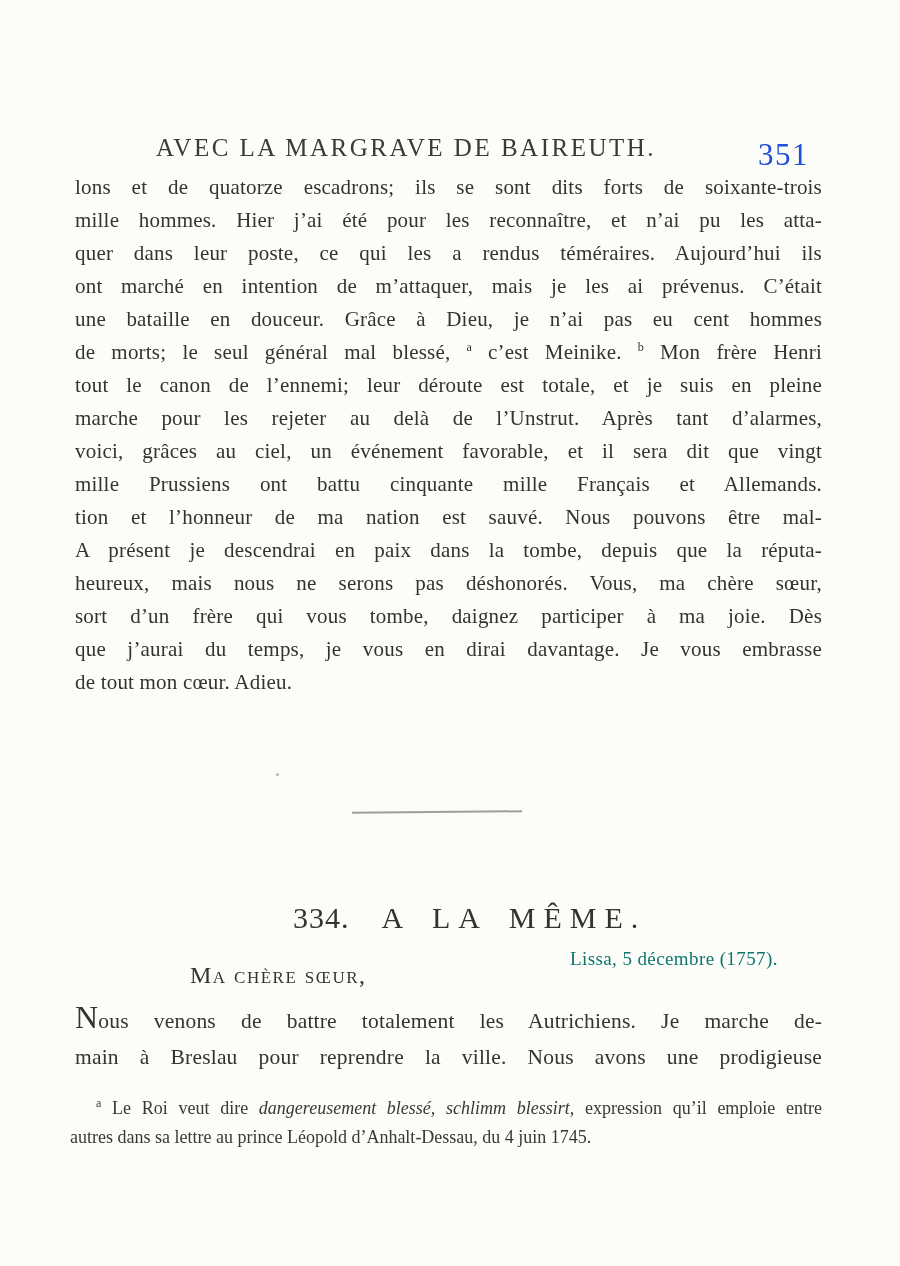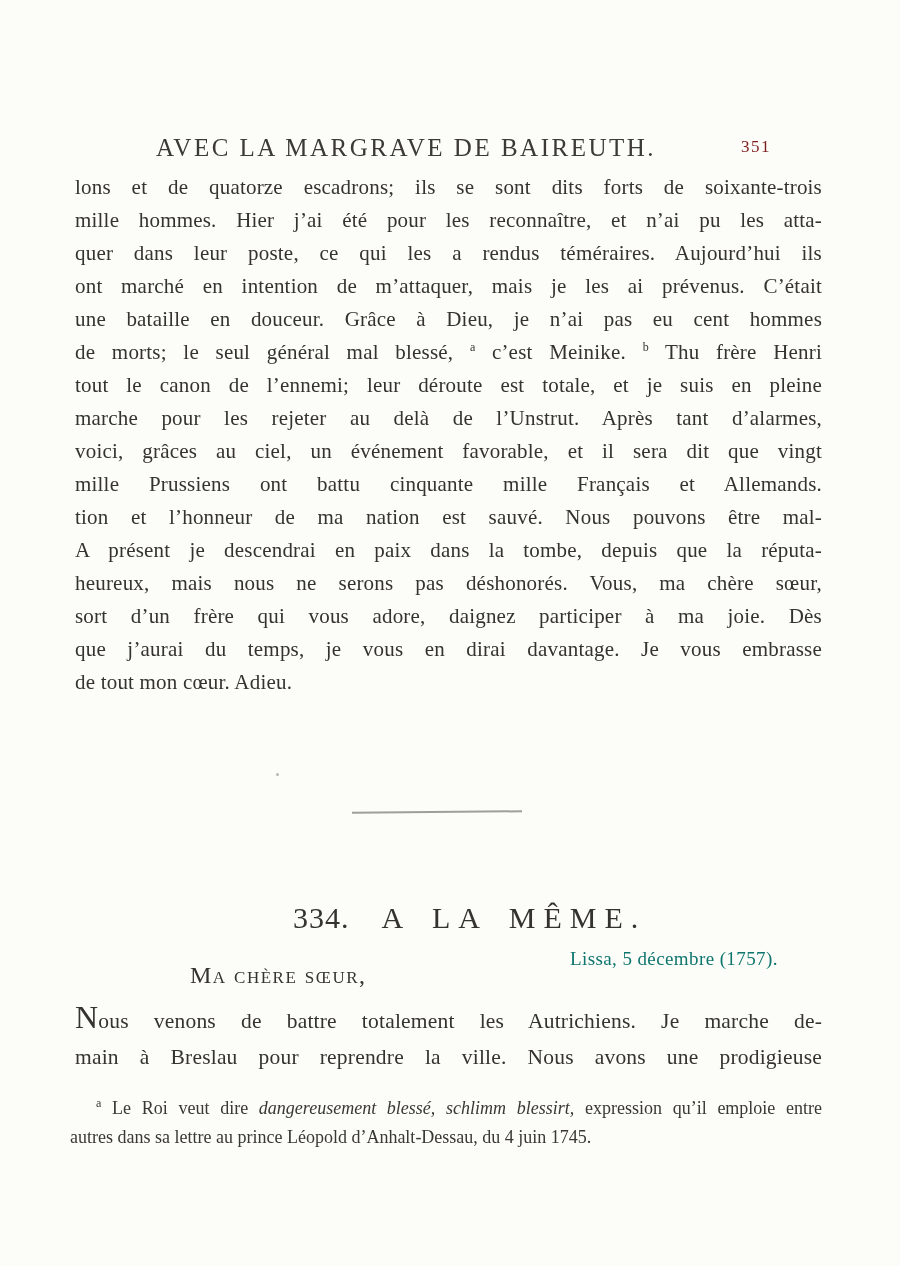--- a/index.html
+++ b/index.html
@@ -19,24 +19,24 @@
   .rh-title {
     position: absolute;
     left: 156px; top: 134px;
     font-size: 25px;
     letter-spacing: 2.5px;
     color: #3c3a36;
     white-space: nowrap;
   }
   .rh-page {
     position: absolute;
-    left: 741px; top: 137px;
-    font-size: 17px;
+    left: 758px; top: 137px;
+    font-size: 31px;
     letter-spacing: 1.5px;
-    color: #7f1d1d;
+    color: #1d4ed8;
   }
 
   
   .letter-prev {
     position: absolute;
     left: 75px; top: 171px;
     width: 747px;
     font-size: 21px;
     line-height: 33px;
     letter-spacing: 0.2px;
@@ -155,30 +155,30 @@
     <div class="line">lons et de quatorze escadrons; ils se sont dits forts de soixante-trois</div>
     <div class="line">mille hommes.  Hier j’ai été pour les reconnaître, et n’ai pu les atta-</div>
     <div class="line">quer dans leur poste, ce qui les a rendus téméraires.  Aujourd’hui ils</div>
     <div class="line">ont marché en intention de m’attaquer, mais je les ai prévenus.  C’était</div>
     <div class="line">une bataille en douceur.  Grâce à Dieu, je n’ai pas eu cent hommes</div>
     <div class="line">
       <span>de morts; le seul général mal blessé,</span>
       <sup class="fnref">a</sup>
       <span>c’est Meinike.</span>
       <sup class="fnref">b</sup>
-      <span>Thu frère Henri</span>
+      <span>Mon frère Henri</span>
     </div>
     <div class="line">tout le canon de l’ennemi; leur déroute est totale, et je suis en pleine</div>
     <div class="line">marche pour les rejeter au delà de l’Unstrut.  Après tant d’alarmes,</div>
     <div class="line">voici, grâces au ciel, un événement favorable, et il sera dit que vingt</div>
     <div class="line">mille Prussiens ont battu cinquante mille Français et Allemands.</div>
     <div class="line">tion et l’honneur de ma nation est sauvé.  Nous pouvons être mal-</div>
     <div class="line">A présent je descendrai en paix dans la tombe, depuis que la réputa-</div>
     <div class="line">heureux, mais nous ne serons pas déshonorés.  Vous, ma chère sœur,</div>
-    <div class="line">sort d’un frère qui vous adore, daignez participer à ma joie.  Dès</div>
+    <div class="line">sort d’un frère qui vous tombe, daignez participer à ma joie.  Dès</div>
     <div class="line">que j’aurai du temps, je vous en dirai davantage.  Je vous embrasse</div>
     <div class="line line--end">de tout mon cœur.  Adieu.</div>
   </section>
 
   <div class="divider"></div>
   <div class="speck"></div>
 
   <h2 class="sec-head">
     <span class="sec-num">334.</span><span class="sec-title">A LA MÊME.</span>
   </h2>

